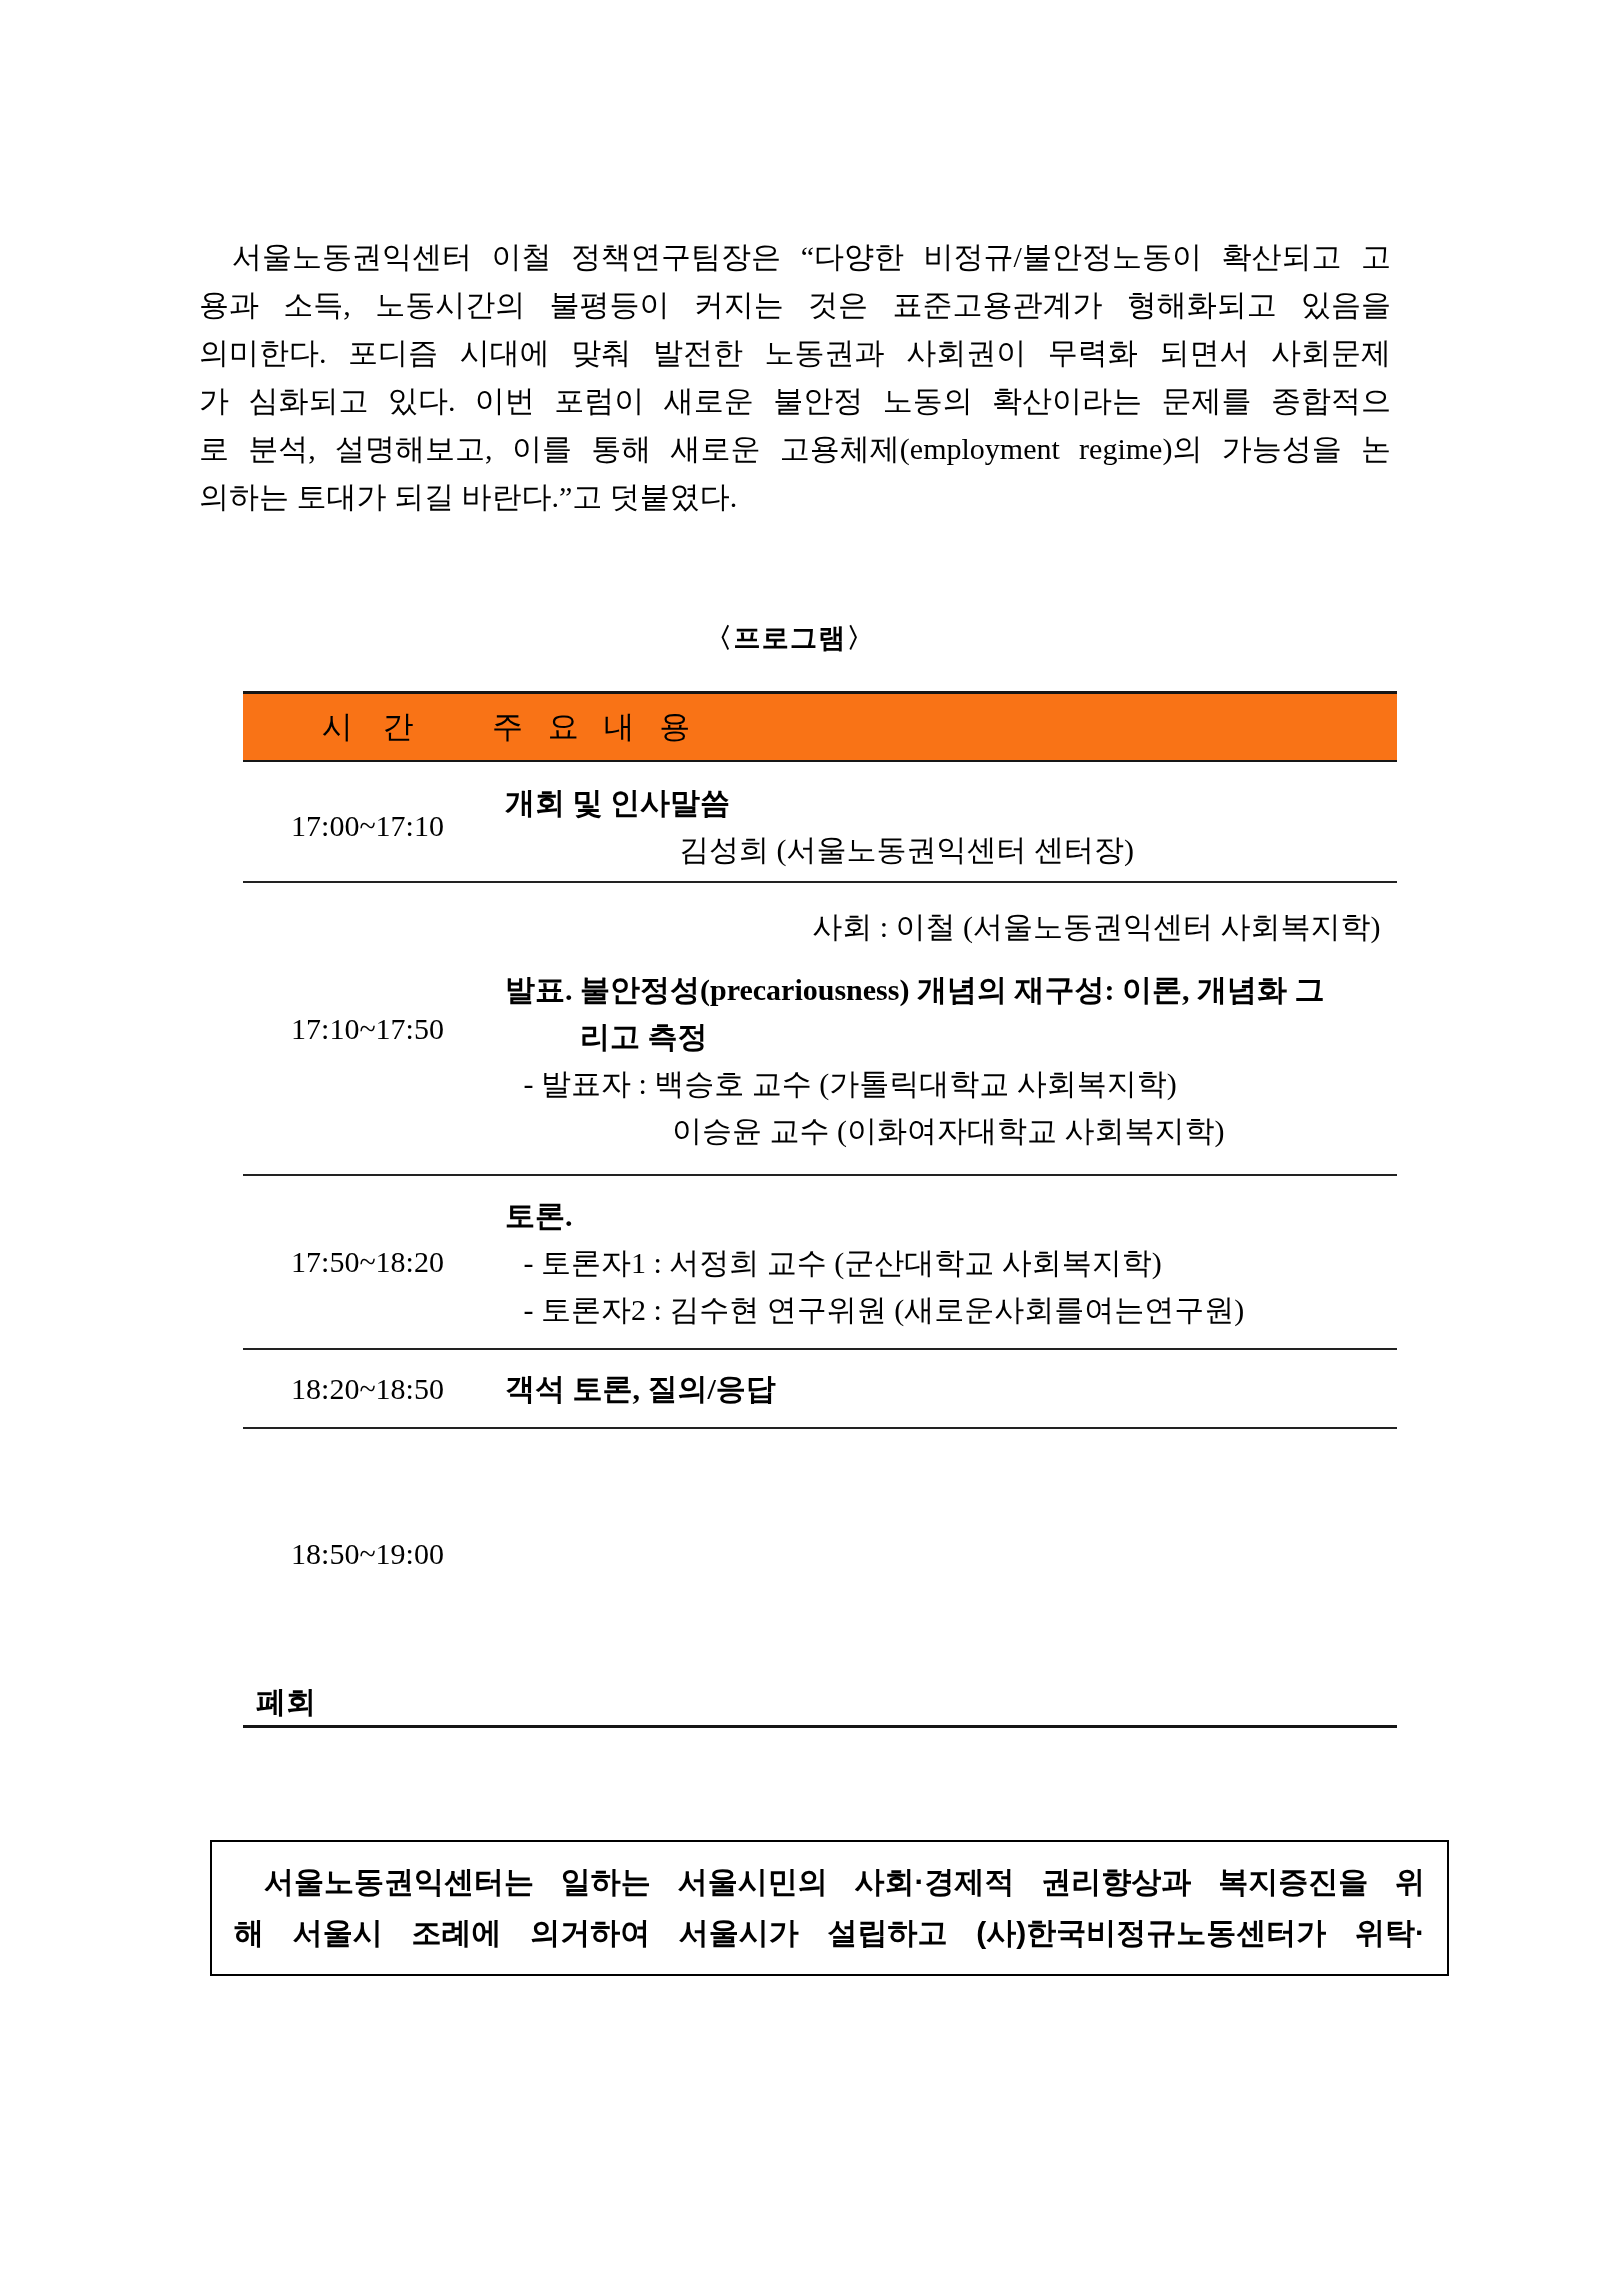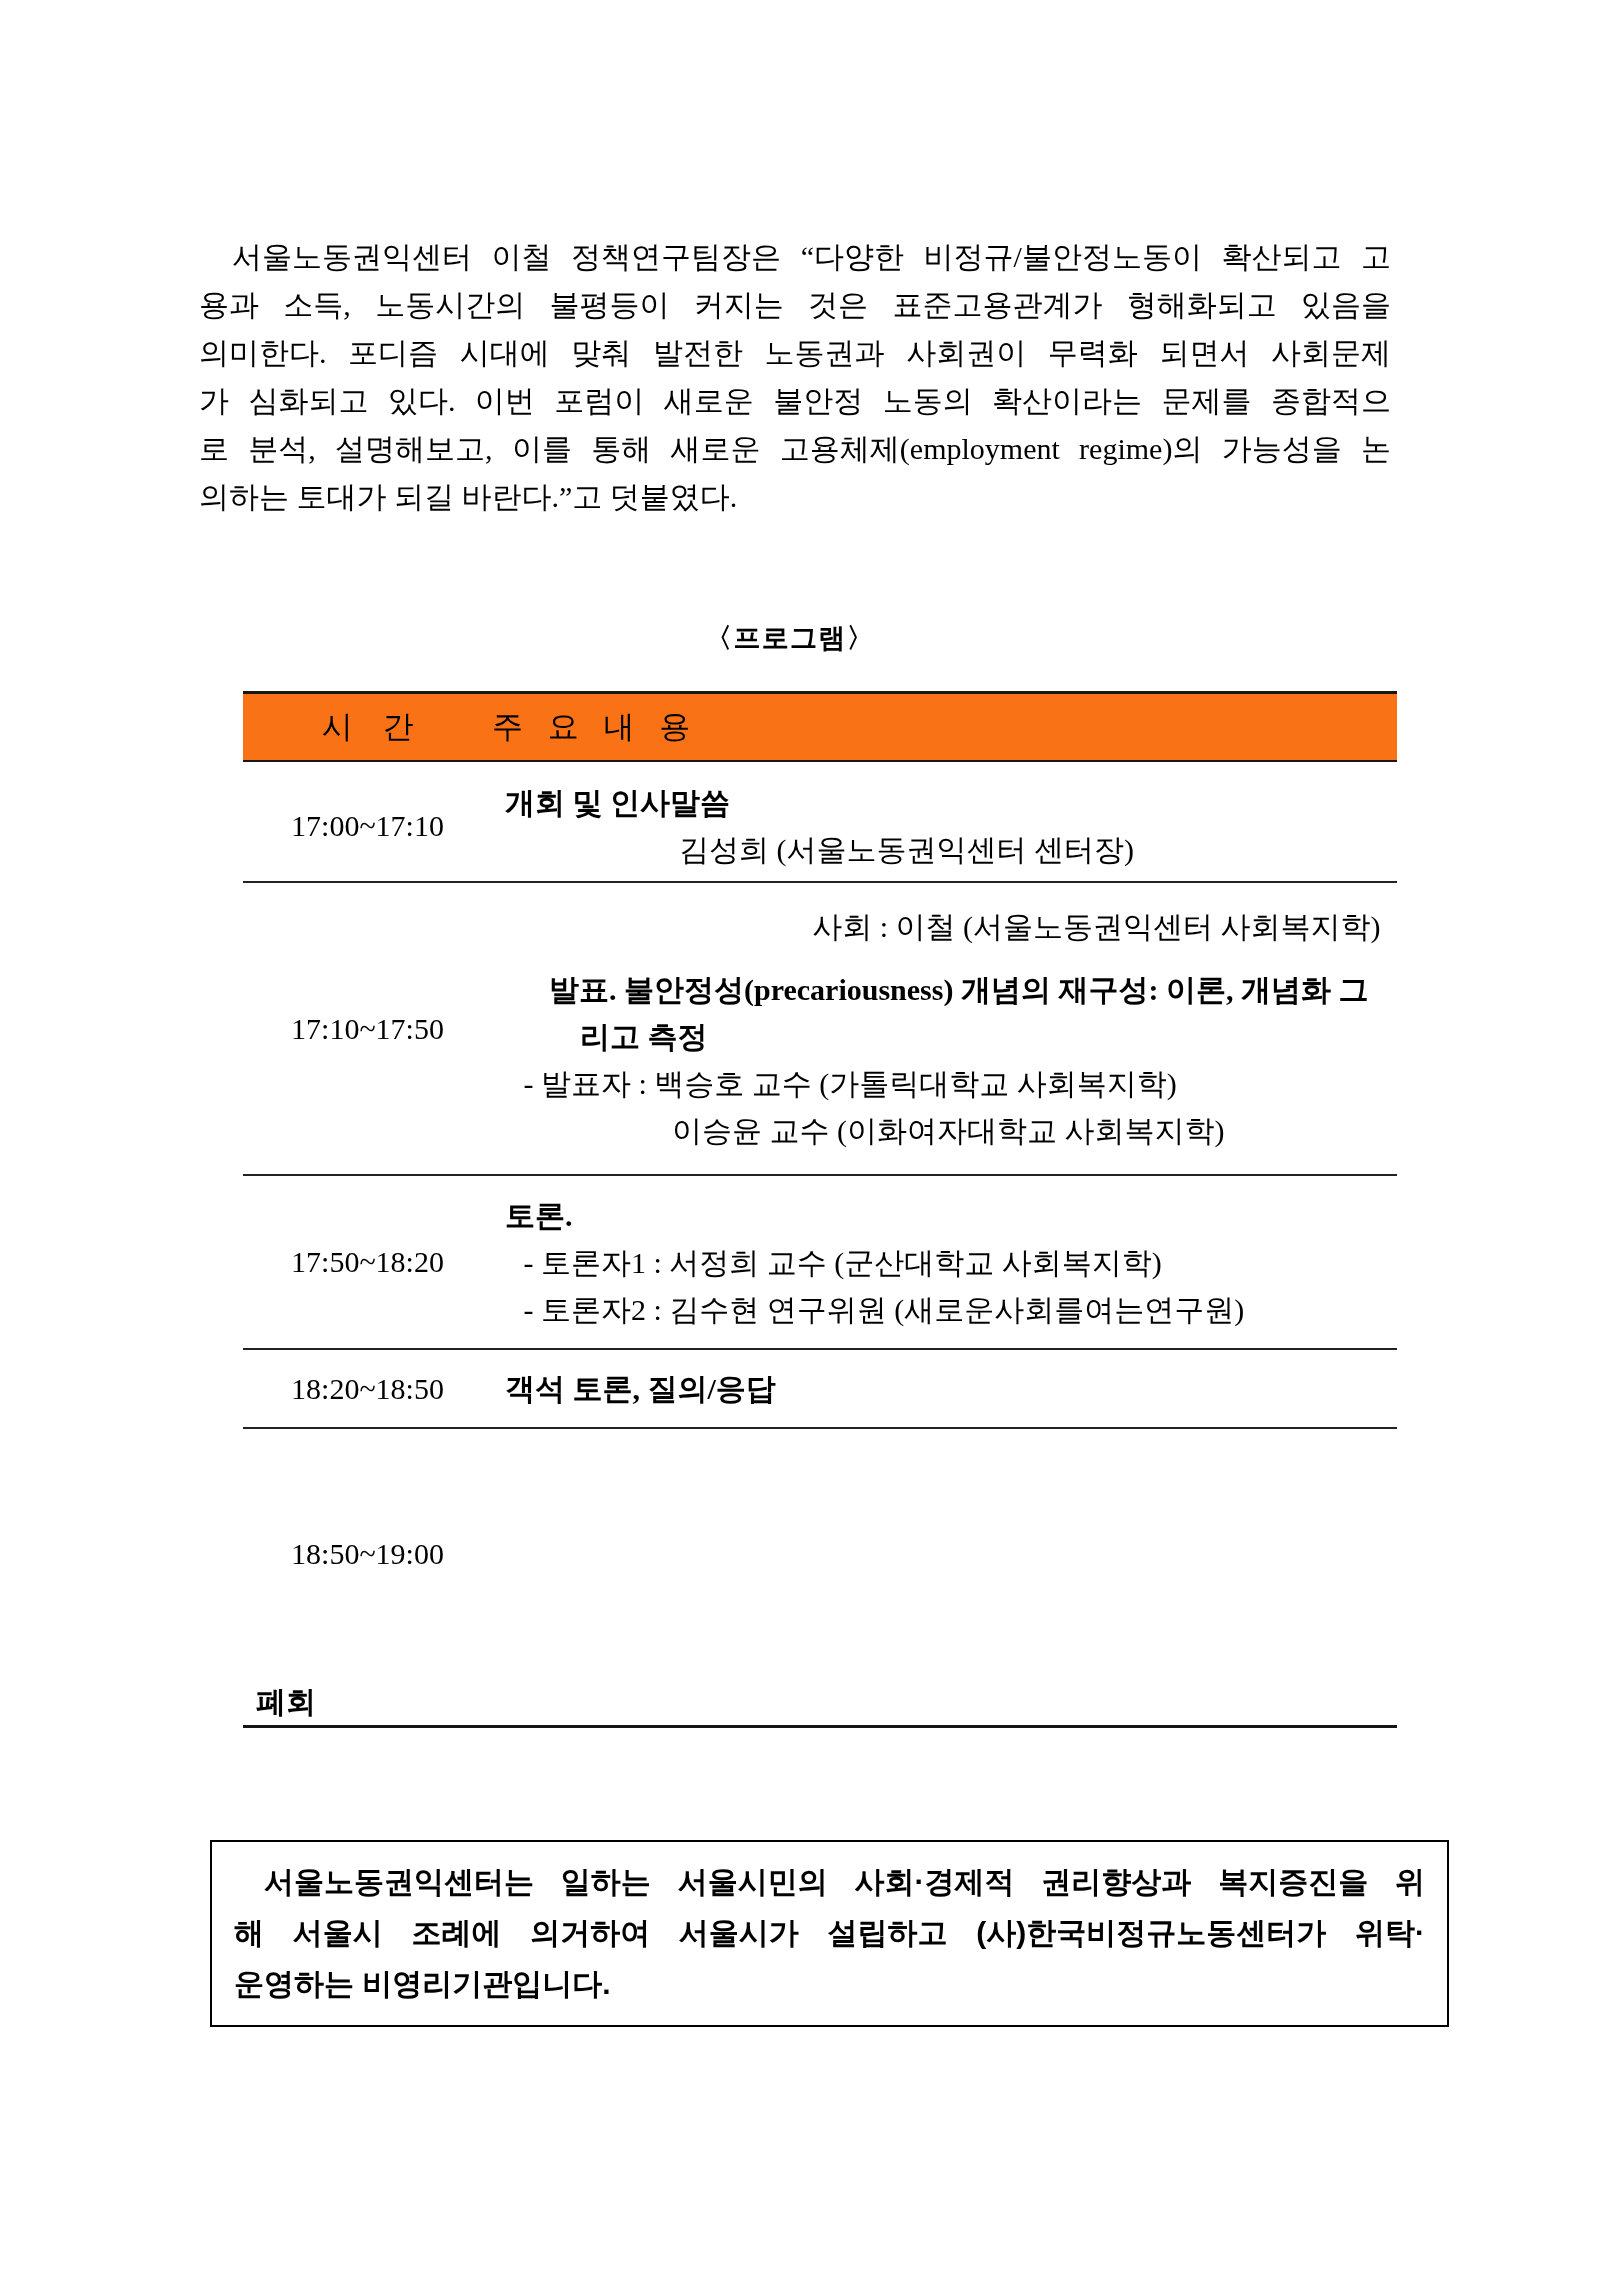--- a/index.html
+++ b/index.html
@@ -60,21 +60,21 @@
   }
   .h-r1 { min-height: 111px; margin-top: 8px; }
   .h-r2 { min-height: 291px; }
   .h-r3 { min-height: 172px; }
   .h-r4 { min-height: 77px; }
   .h-r5 { min-height: 75px; flex-direction: column; }
 
   .cl { }
   .cl.bold   { font-weight: bold; }
   .cl.right  { text-align: right; padding-right: 16.4px; }
-  .cl.gaptop { margin-top: 15.7px; margin-left: 44px; }
+  .cl.gaptop { margin-top: 15.7px; }
   .cl.ind-name  { padding-left: 174px; }
   .cl.ind-name2 { padding-left: 167px; }
   .cl.ind-cont  { padding-left: 75px; }
   .cl.ind-dash  { padding-left: 18.4px; }
 
   
   .footer-box {
     position: absolute; left: 210px; top: 1840px; width: 1239px;
     box-sizing: border-box;
     border: 2.6px solid #000000;
@@ -147,15 +147,14 @@
     <div class="tcell-content">
       <div class="cl bold">폐회</div>
     </div>
   </div>
 
 </div>
 
 <div class="footer-box">
   <div class="bline first">서울노동권익센터는 일하는 서울시민의 사회·경제적 권리향상과 복지증진을 위</div>
   <div class="bline">해 서울시 조례에 의거하여 서울시가 설립하고 (사)한국비정규노동센터가 위탁·</div>
-  <div class="bline last">운영하는 비영리기관입니다.</div>
 </div>
 
 
 </body></html>

